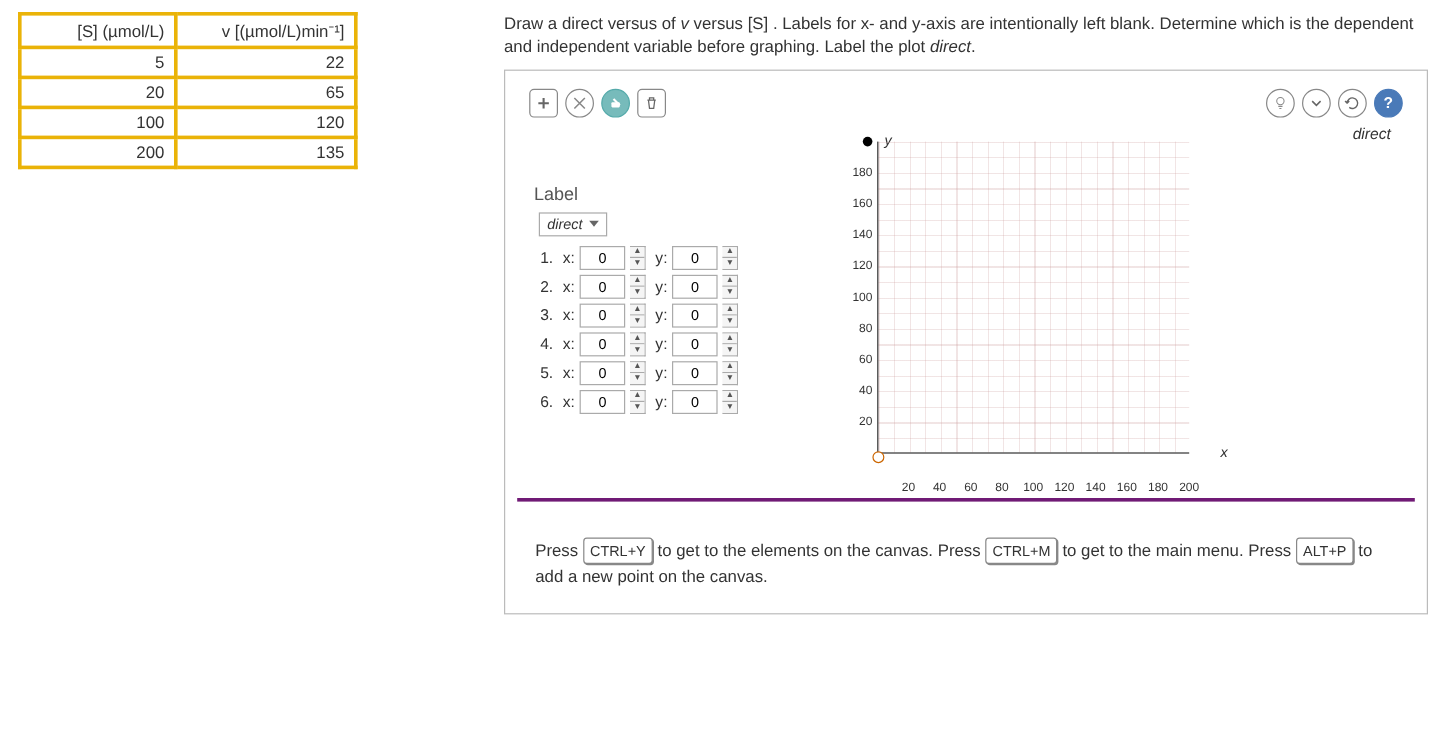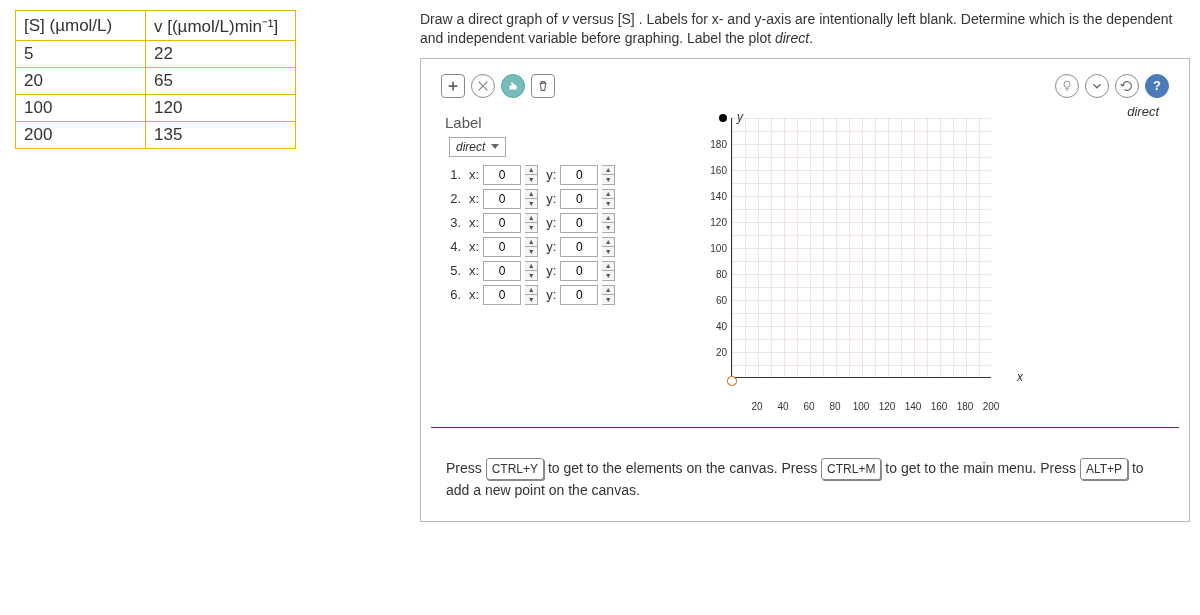--- a/index.html
+++ b/index.html
@@ -2,35 +2,35 @@
 <html><head>
 <meta charset="utf-8">
 <style>
   * { box-sizing: border-box; margin: 0; padding: 0; }
   body { font-family: Arial, sans-serif; font-size: 14px; color: #333; background: #fff; }
   .container { display: flex; width: 1200px; height: 615px; }
   .left { width: 420px; padding: 10px 15px 10px 5px; }
   .right { flex: 1; padding: 10px 10px 10px 0; }
   .prompt-text { font-size: 14px; line-height: 1.35; margin-bottom: 8px; }
   .data-table { border-collapse: collapse; margin-left: 10px; }
-  .data-table th, .data-table td { border: 1px solid #eab308; padding: 3px 8px; text-align: left; font-weight: normal; font-size: 17px; }
+  .data-table th, .data-table td { border: 3px solid #eab308; padding: 3px 8px; text-align: right; font-weight: normal; font-size: 14px; }
   .data-table th { background: #fff; }
   .col1 { width: 130px; }
   .col2 { width: 150px; }
   .instruction { font-size: 14px; line-height: 1.35; margin-bottom: 10px; }
   .instruction em, .prompt-text em { font-style: italic; }
   .graphing-area { border: 1px solid #bbb; padding: 10px; position: relative; background:#fff; }
   .toolbar { display: flex; align-items: center; padding: 5px 10px; gap: 6px; }
   .toolbar .spacer { flex: 1; }
   .tb-btn { width: 24px; height: 24px; border: 1.5px solid #888; border-radius: 50%; display:flex; align-items:center; justify-content:center; font-size:13px; background:#fff; color:#555; cursor:pointer; }
   .tb-btn.sq { border-radius: 4px; }
   .tb-btn svg { width:14px; height:14px; }
   .help-btn { background:#4a7ab8; color:#fff; border-color:#4a7ab8; font-weight:bold; }
   .graph-body { display: flex; gap: 10px; padding: 5px 10px; }
-  .controls { width: 230px; }
+  .controls { width: 230px; margin-top: 40px; }
   .section-label { font-size: 15px; padding: 6px 0 2px 4px; color:#555; border-top:1px solid #ddd; }
   .section-label:first-child { border-top:none; }
   .label-select { display:inline-flex; align-items:center; border:1px solid #aaa; padding:2px 6px; margin:4px 0 6px 8px; font-size:12px; font-style:italic; cursor:pointer; background:#fff; }
   .label-select::after { content:""; margin-left:6px; border-left:4px solid transparent; border-right:4px solid transparent; border-top:5px solid #666; }
   .point-row { display:flex; align-items:center; gap:4px; padding:2px 4px; font-size:13px; }
   .point-row .idx { width:16px; text-align:right; }
   .point-row .coord-label { margin-left:4px; }
   .num-input { width:38px; height:20px; border:1px solid #aaa; text-align:center; font-size:12px; }
   .spinner { display:flex; flex-direction:column; border:1px solid #aaa; border-left:none; }
   .spinner div { width:12px; height:9px; display:flex; align-items:center; justify-content:center; font-size:7px; line-height:1; cursor:pointer; background:#f5f5f5; color:#555; }
@@ -42,21 +42,21 @@
     repeating-linear-gradient(to right, rgba(200,150,150,0.25) 0 1px, transparent 1px 13px),
     repeating-linear-gradient(to bottom, rgba(200,150,150,0.25) 0 1px, transparent 1px 13px);
     border-left:1.5px solid #333; border-bottom:1.5px solid #333;
   }
   .y-axis-label { position:absolute; font-style:italic; font-size:12px; }
   .x-axis-label { position:absolute; font-style:italic; font-size:12px; }
   .tick-y { position:absolute; left:6px; font-size:10px; transform:translateY(-50%); text-align:right; width:20px; }
   .tick-x { position:absolute; bottom:-14px; font-size:10px; transform:translateX(-50%); }
   .origin-marker { position:absolute; left:26px; bottom:12px; width:10px; height:10px; border:1px solid #c60; background:#fff; border-radius:50%; transform:rotate(45deg); }
   .black-dot { position:absolute; width:8px; height:8px; background:#000; border-radius:50%; }
-  .shortcut-hint { padding: 30px 15px 10px 15px; font-size:14px; line-height:1.5; border-top:1px solid #701a75; margin-top:24px; }
+  .shortcut-hint { padding: 30px 15px 10px 15px; font-size:14px; line-height:1.5; border-top:3px solid #701a75; margin-top:12px; }
   kbd { display:inline-block; border:1px solid #888; border-radius:3px; padding:1px 5px; font-family:inherit; font-size:12px; background:#fff; box-shadow:1px 1px 0 #888; }
   .eraser-icon { background:#7bb; border-color:#5aa; color:#fff; }
 </style>
 </head>
 <body>
 
 <div class="container">
 
   <div class="left">
     <table class="data-table">
@@ -82,21 +82,21 @@
         <tr>
             <td>200</td>
             <td>135</td>
           </tr>
       </tbody>
     </table>
   </div>
 
   <div class="right">
     <p class="instruction">
-      <span>Draw a direct graph of </span><em>v</em><span> versus [S] . Labels for </span><span>x- and y-axis</span><span> are intentionally left blank. Determine which is the dependent and independent variable before graphing. Label the plot </span><em>direct</em><span>.</span>
+      <span>Draw a direct versus of </span><em>v</em><span> versus [S] . Labels for </span><span>x- and y-axis</span><span> are intentionally left blank. Determine which is the dependent and independent variable before graphing. Label the plot </span><em>direct</em><span>.</span>
     </p>
 
     <div class="graphing-area">
 
       <div class="toolbar">
         <div class="tb-btn sq">
           <svg viewBox="0 0 16 16">
               <path d="M8 3v10M3 8h10" stroke="#666" stroke-width="2" fill="none"></path>
             </svg>
         </div>

